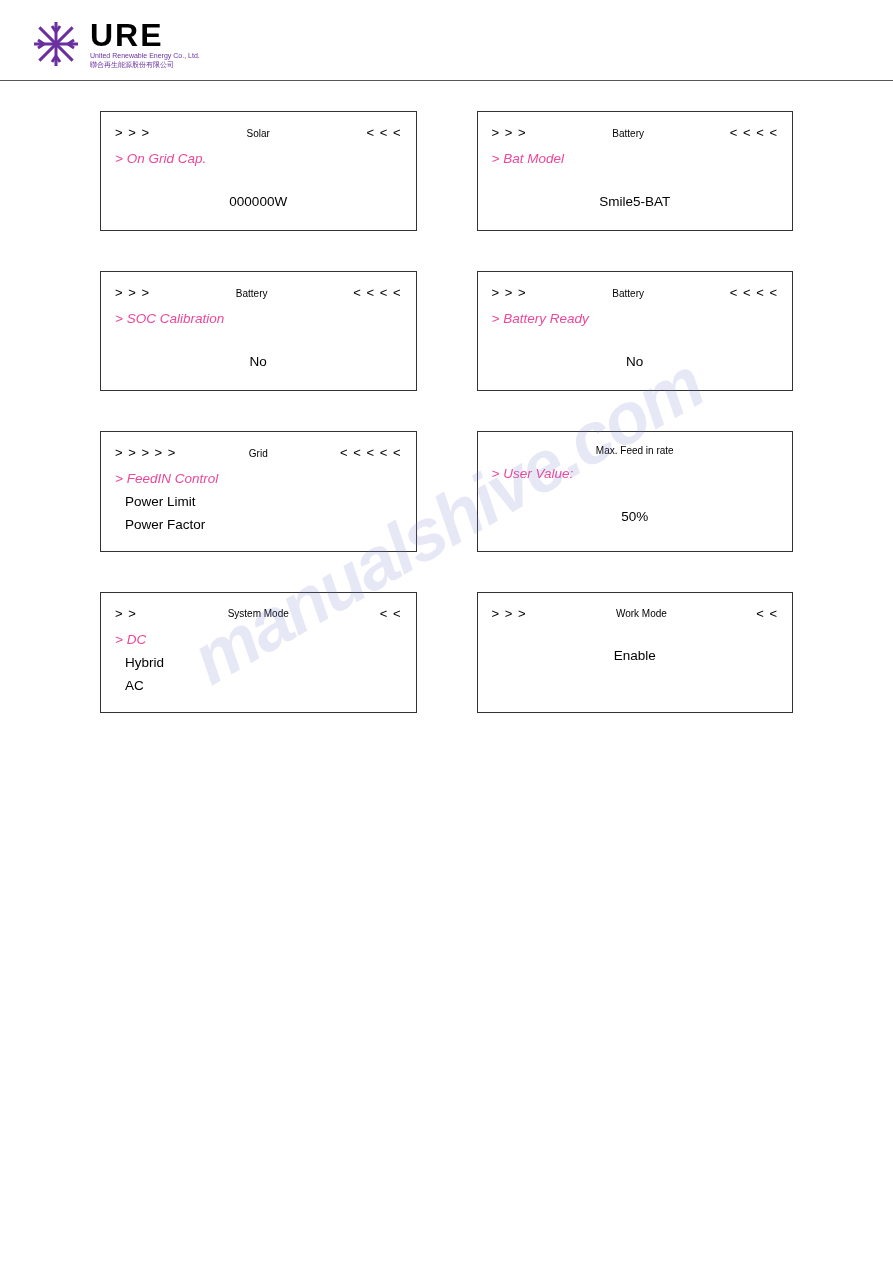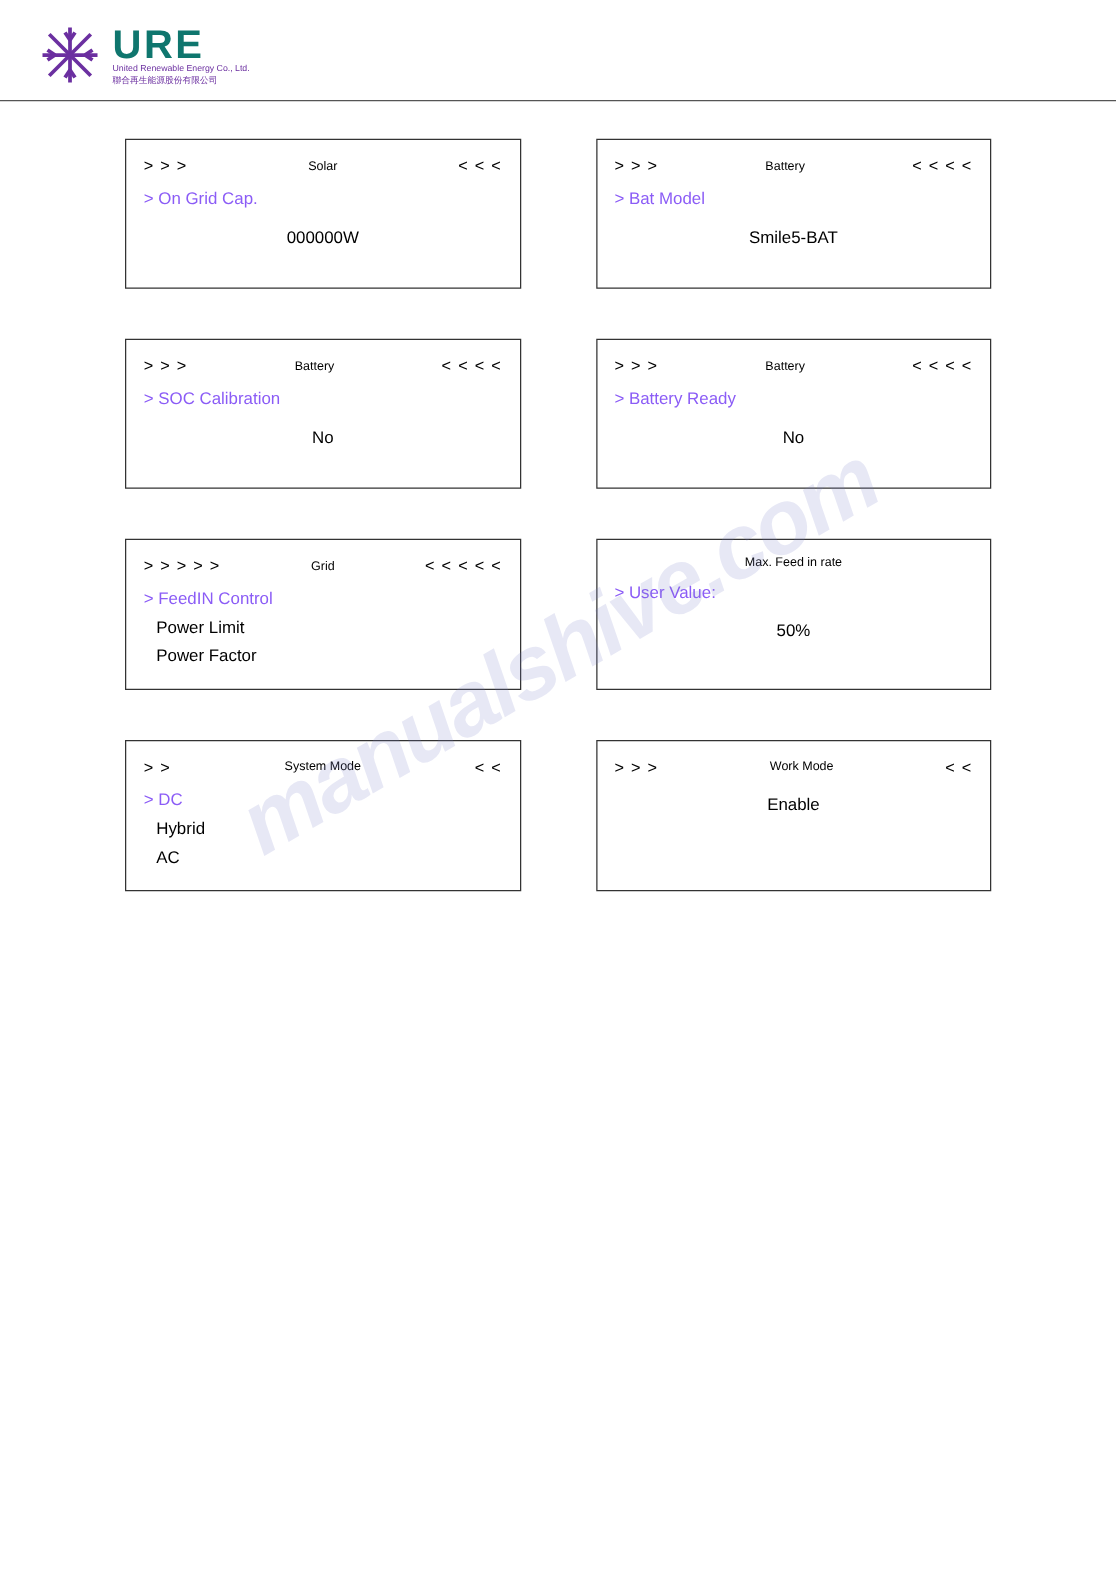--- a/index.html
+++ b/index.html
@@ -29,21 +29,21 @@
       width: 52px;
       height: 52px;
     }
     .logo-text-block {
       display: flex;
       flex-direction: column;
     }
     .logo-ure {
       font-size: 32px;
       font-weight: bold;
-      color: #0f766e;
+      color: #000000;
       letter-spacing: 2px;
       line-height: 1;
     }
     .logo-subtitle {
       font-size: 7px;
       color: #6b2fa0;
       line-height: 1.3;
     }
 
     
@@ -83,25 +83,26 @@
       flex: 1;
       padding: 0 6px;
     }
     .panel-nav-right {
       color: #000;
       font-size: 13px;
       letter-spacing: 1px;
     }
     .panel-item {
       margin-top: 2px;
-      color: #8b5cf6;
+      color: #ec4899;
+      font-style: italic;
     }
     .panel-value {
       text-align: center;
-      margin-top: 8px;
+      margin-top: 20px;
     }
     .panel-item-plain {
       padding-left: 10px;
     }
 
     
     .watermark {
       position: absolute;
       top: 480px;
       left: 160px;

